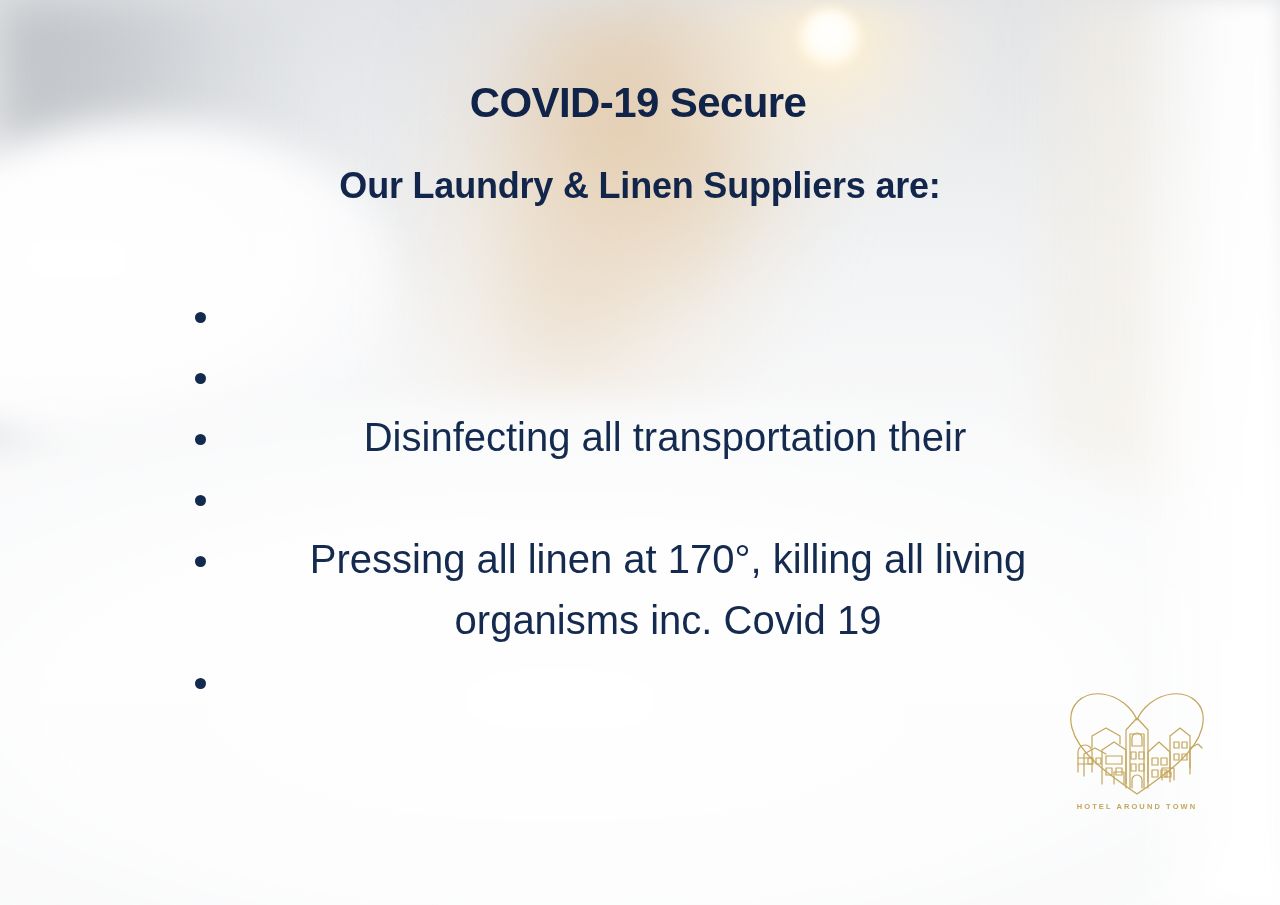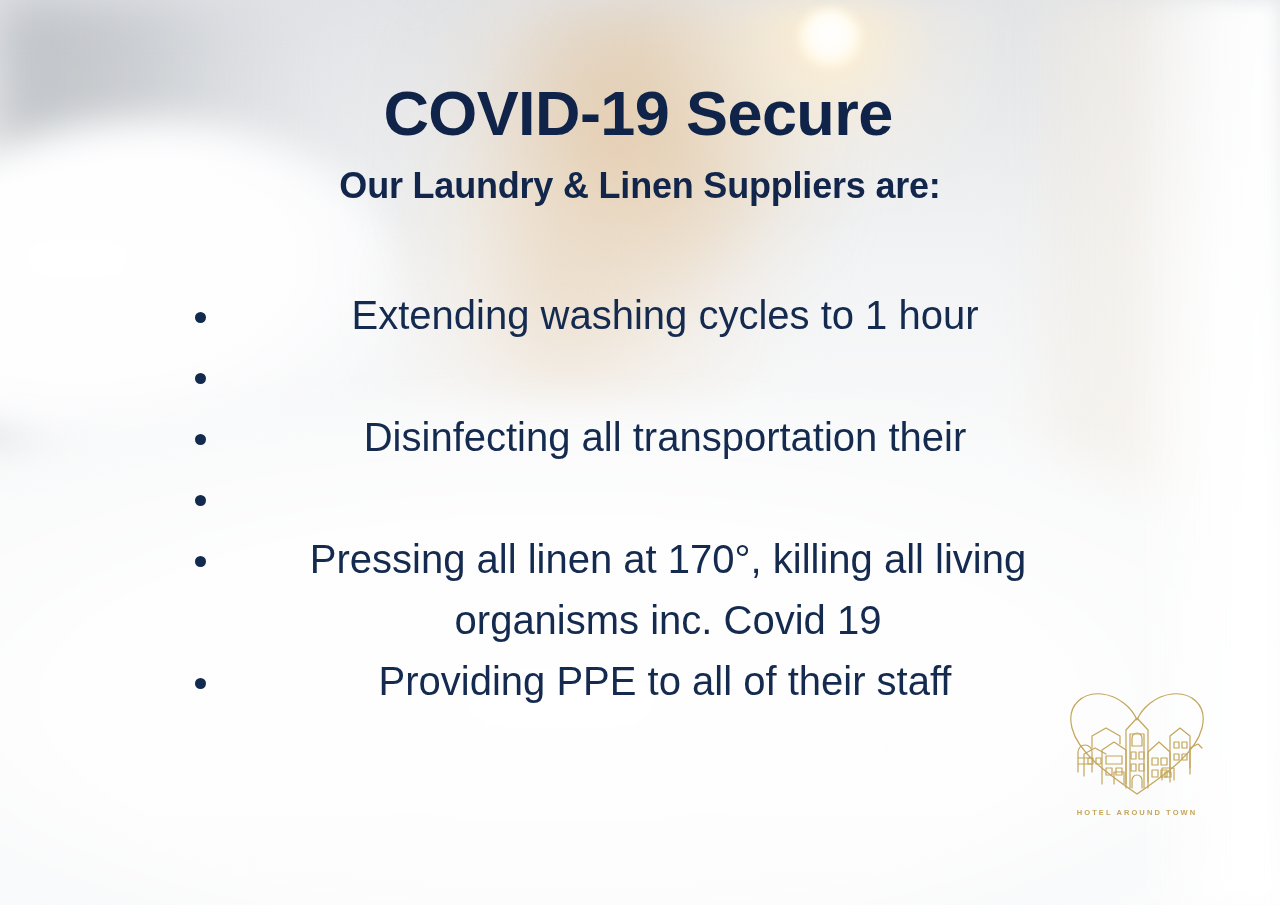--- a/index.html
+++ b/index.html
@@ -186,21 +186,21 @@
     position: absolute;
     inset: 0;
     text-align: center;
   }
 
   .title {
     position: absolute;
     top: 82px;
     left: 0;
     right: 4px;
-    font-size: 63px;
+    font-size: 42px;
     font-weight: 700;
     letter-spacing: -0.6px;
     line-height: 1.0;
     color: #102348;
   }
 
   .subtitle {
     position: absolute;
     top: 168px;
     left: 0;
@@ -263,21 +263,21 @@
   
   .logo {
     position: absolute;
     left: 1062px;
     top: 688px;
     width: 150px;
     height: 140px;
   }
   .logo-mark { display: block; }
   .logo-text {
-    margin-top: 8px;
+    margin-top: 2px;
     text-align: center;
     font-size: 7.5px;
     letter-spacing: 2.1px;
     font-weight: 700;
     color: #c4a65a;
     white-space: nowrap;
   }
 </style>
 </head>
 <body>
@@ -313,39 +313,37 @@
 
   <div class="content">
 
     <div class="title">COVID-19 Secure</div>
 
     <div class="subtitle">Our Laundry &amp; Linen Suppliers are:</div>
 
     <ul class="bullet-list">
       <li class="bullet-row">
         <span class="bullet-dot"></span>
-        <span class="bullet-text">Extending washing cycles to 1 hour</span>
       </li>
       <li class="bullet-row">
         <span class="bullet-dot"></span>
       </li>
       <li class="bullet-row">
         <span class="bullet-dot"></span>
         <span class="bullet-text">Disinfecting all transportation their</span>
       </li>
       <li class="bullet-row">
         <span class="bullet-dot"></span>
       </li>
       <li class="bullet-row tall">
         <span class="bullet-dot"></span>
         <span class="bullet-text">Pressing all linen at 170°, killing all living organisms inc. Covid 19</span>
       </li>
       <li class="bullet-row">
         <span class="bullet-dot"></span>
-        <span class="bullet-text">Providing PPE to all of their staff</span>
       </li>
     </ul>
 
     <div class="logo">
       <svg class="logo-mark" width="150" height="112" viewBox="0 0 150 112">
         <g fill="none" stroke="#c4a65a" stroke-width="1.2" stroke-linejoin="round" stroke-linecap="round">
 
           <path d="M75 106
                    C 43 84, 16 64, 10 40
                    C 4 16, 22 4, 40 6

